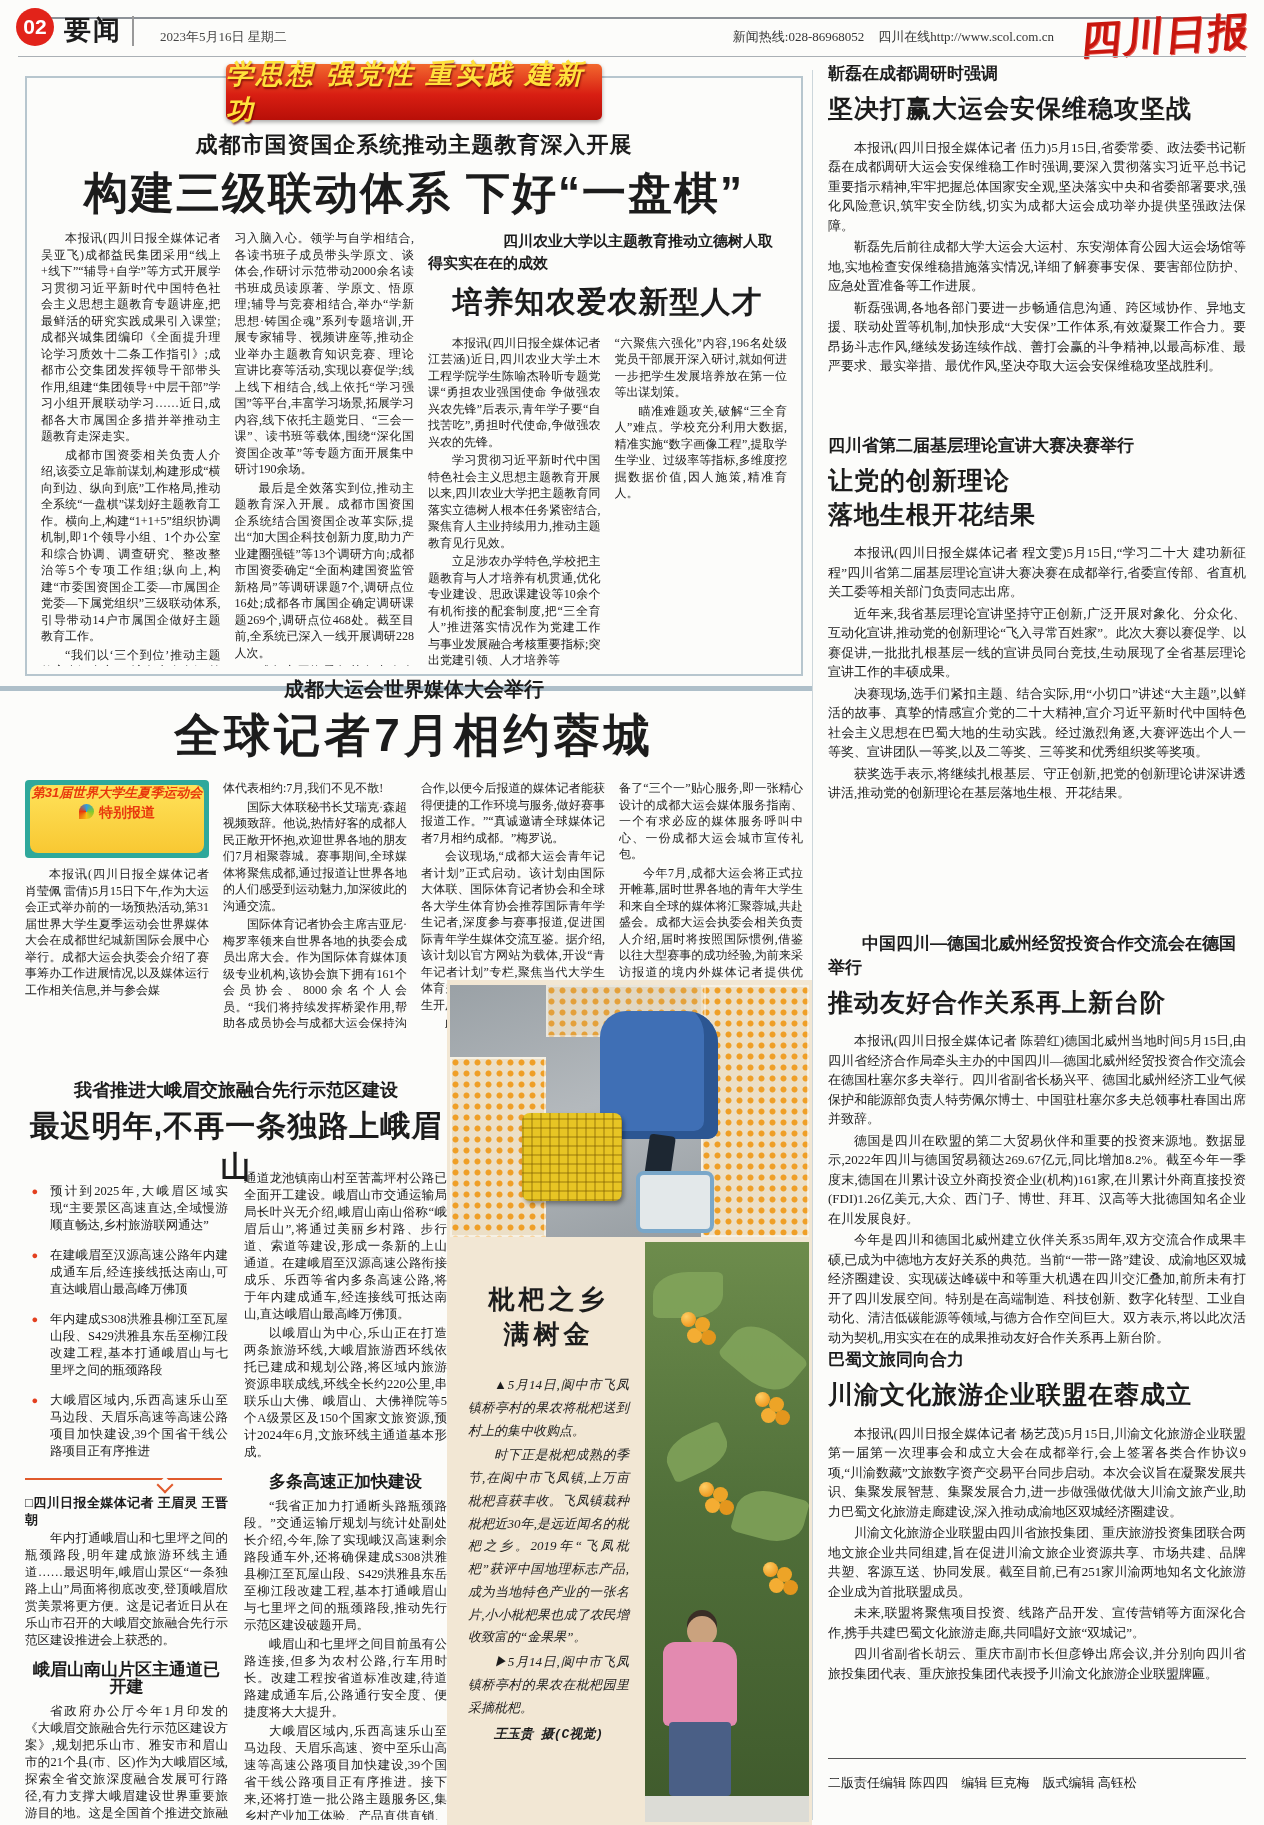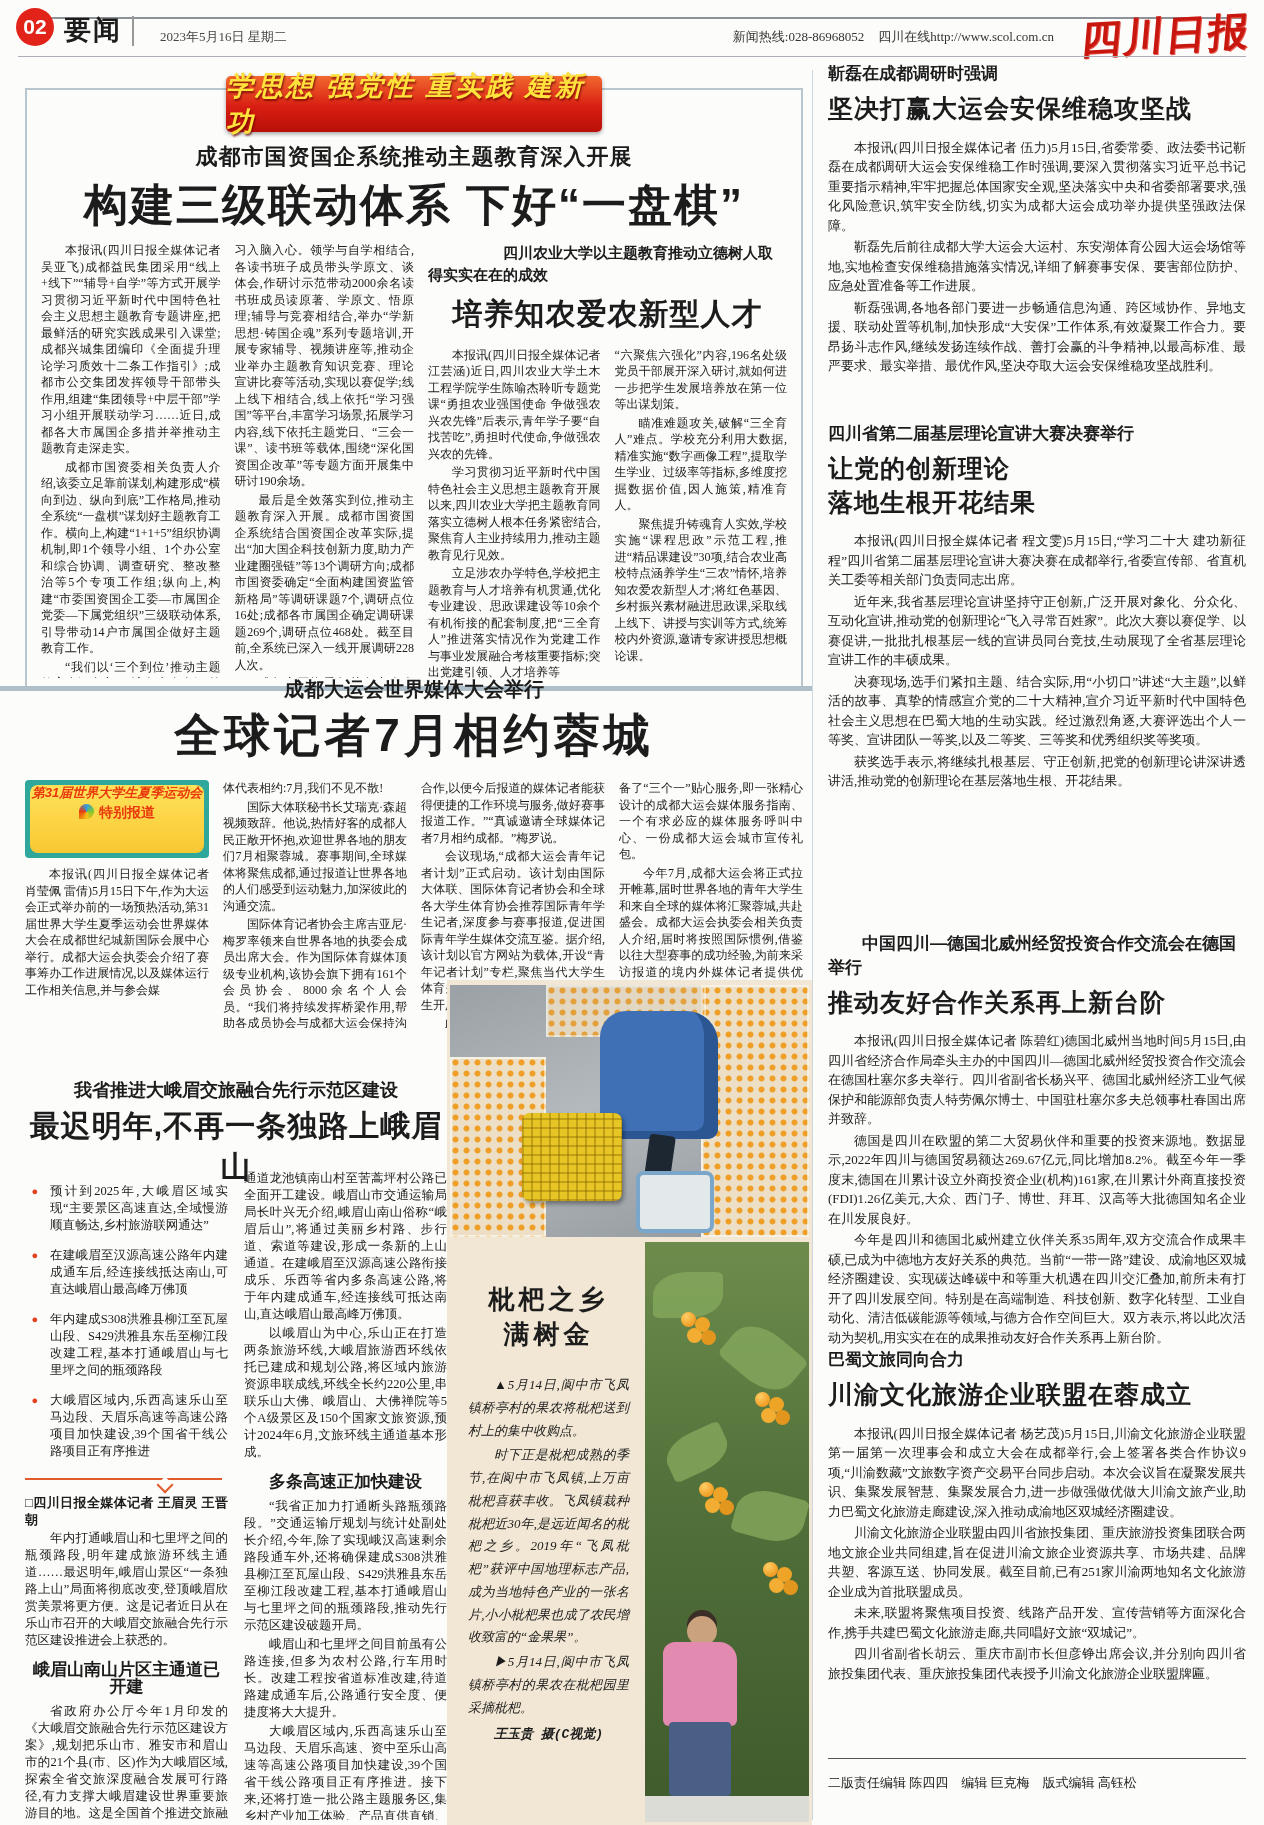--- a/index.html
+++ b/index.html
@@ -16,21 +16,21 @@
   .hdr-info span { margin-left:14px; }
   .masthead { position:absolute; right:14px; top:8px; color:#c8170f; font-size:40px; font-weight:bold; font-family:"Liberation Serif",serif; transform:skewX(-8deg) rotate(-3deg); letter-spacing:2px; text-shadow:1px 1px 0 #e8574d; }
 
   
   .body-col p { text-indent:2em; text-align:justify; margin:0 0 2px 0; }
   .body-col p.noindent { text-indent:0; }
   .body-col h4 { font-family:"Liberation Sans",sans-serif; font-size:17px; font-weight:800; text-align:center; margin:12px 0 8px; }
   .prewrap { white-space:pre-line; }
 
   
-  .lead-box { position:absolute; left:25px; top:88px; width:778px; height:600px; border:2px solid #b7c6ce; background:#fcfcfa; }
+  .lead-box { position:absolute; left:25px; top:76px; width:778px; height:600px; border:2px solid #b7c6ce; background:#fcfcfa; }
   .banner { position:absolute; left:50%; transform:translateX(-50%); top:-14px; width:376px; height:56px; background:linear-gradient(180deg,#f2682e 0%,#d81e12 55%,#b80f08 100%); border-radius:5px; box-shadow:0 2px 4px rgba(0,0,0,.35); display:flex; align-items:center; justify-content:center; }
   .banner-text { color:#ffe23c; font-size:27px; font-weight:900; font-style:italic; letter-spacing:3px; text-shadow:1px 2px 2px rgba(100,0,0,.7); font-family:"Liberation Serif",serif; }
   .lead-kicker { margin-top:52px; text-align:center; font-family:"Liberation Sans",sans-serif; font-size:22px; font-weight:800; letter-spacing:1px; }
   .lead-headline { text-align:center; font-family:"Liberation Sans",sans-serif; font-size:44px; font-weight:900; letter-spacing:2px; margin-top:4px; }
   .lead-cols { position:absolute; left:14px; right:14px; top:152px; bottom:8px; display:flex; gap:14px; }
   .lead-col { flex:1; overflow:hidden; font-size:12px; line-height:16.5px; }
   .agri-wrap { flex:2; display:flex; flex-direction:column; overflow:hidden; }
   .agri-kicker { font-family:"Liberation Sans",sans-serif; font-size:15px; font-weight:800; line-height:1.45; text-indent:5em; }
   .agri-headline { font-family:"Liberation Sans",sans-serif; font-size:30px; font-weight:900; text-align:center; margin:8px 0 12px; letter-spacing:1px; }
   .agri-cols { flex:1; display:flex; gap:14px; overflow:hidden; }
@@ -88,21 +88,21 @@
   .reporter-line { font-weight:bold; font-size:13px; margin-bottom:10px; }
 
   
   .right-rail { position:absolute; left:828px; top:62px; width:418px; height:1763px; }
   .rr-article { position:absolute; left:0; width:418px; overflow:hidden; }
   .rr-kicker { font-family:"Liberation Sans",sans-serif; font-size:17px; font-weight:800; line-height:1.4; }
   .rr-kicker.indent { text-indent:2em; }
   .rr-headline { font-family:"Liberation Sans",sans-serif; font-size:25px; font-weight:900; letter-spacing:1px; line-height:1.35; margin:6px 0 12px; }
   .rr-body { font-size:13px; line-height:19.5px; }
   .rr-a1 { top:0; height:372px; }
-  .rr-a2 { top:360px; height:490px; }
+  .rr-a2 { top:372px; height:490px; }
   .rr-a3 { top:870px; height:412px; }
   .rr-a4 { top:1286px; height:400px; }
   .rr-footer { position:absolute; left:0; top:1696px; width:418px; border-top:1px solid #555; padding-top:12px; font-size:13px; line-height:1.9; }
 </style>
 </head>
 <body>
 
 <div class="page">
 
   <div class="hdr-rule-top"></div>
@@ -135,21 +135,20 @@
         <div class="agri-headline">培养知农爱农新型人才</div>
         <div class="agri-cols">
           <div class="agri-col body-col">
               <p>本报讯(四川日报全媒体记者 江芸涵)近日,四川农业大学土木工程学院学生陈喻杰聆听专题党课“勇担农业强国使命 争做强农兴农先锋”后表示,青年学子要“自找苦吃”,勇担时代使命,争做强农兴农的先锋。</p>
               <p>学习贯彻习近平新时代中国特色社会主义思想主题教育开展以来,四川农业大学把主题教育同落实立德树人根本任务紧密结合,聚焦育人主业持续用力,推动主题教育见行见效。</p>
               <p>立足涉农办学特色,学校把主题教育与人才培养有机贯通,优化专业建设、思政课建设等10余个有机衔接的配套制度,把“三全育人”推进落实情况作为党建工作与事业发展融合考核重要指标;突出党建引领、人才培养等</p>
             </div>
           <div class="agri-col body-col">
               <p class="noindent">“六聚焦六强化”内容,196名处级党员干部展开深入研讨,就如何进一步把学生发展培养放在第一位等出谋划策。</p>
               <p>瞄准难题攻关,破解“三全育人”难点。学校充分利用大数据,精准实施“数字画像工程”,提取学生学业、过级率等指标,多维度挖掘数据价值,因人施策,精准育人。</p>
-              <p>聚焦提升铸魂育人实效,学校实施“课程思政”示范工程,推进“精品课建设”30项,结合农业高校特点涵养学生“三农”情怀,培养知农爱农新型人才;将红色基因、乡村振兴素材融进思政课,采取线上线下、讲授与实训等方式,统筹校内外资源,邀请专家讲授思想概论课。</p>
             </div>
         </div>
       </div>
     </div>
   </div>
 
   <div class="divider-band"></div>
   <div class="vert-rule"></div>
 
   <div class="media-story">

